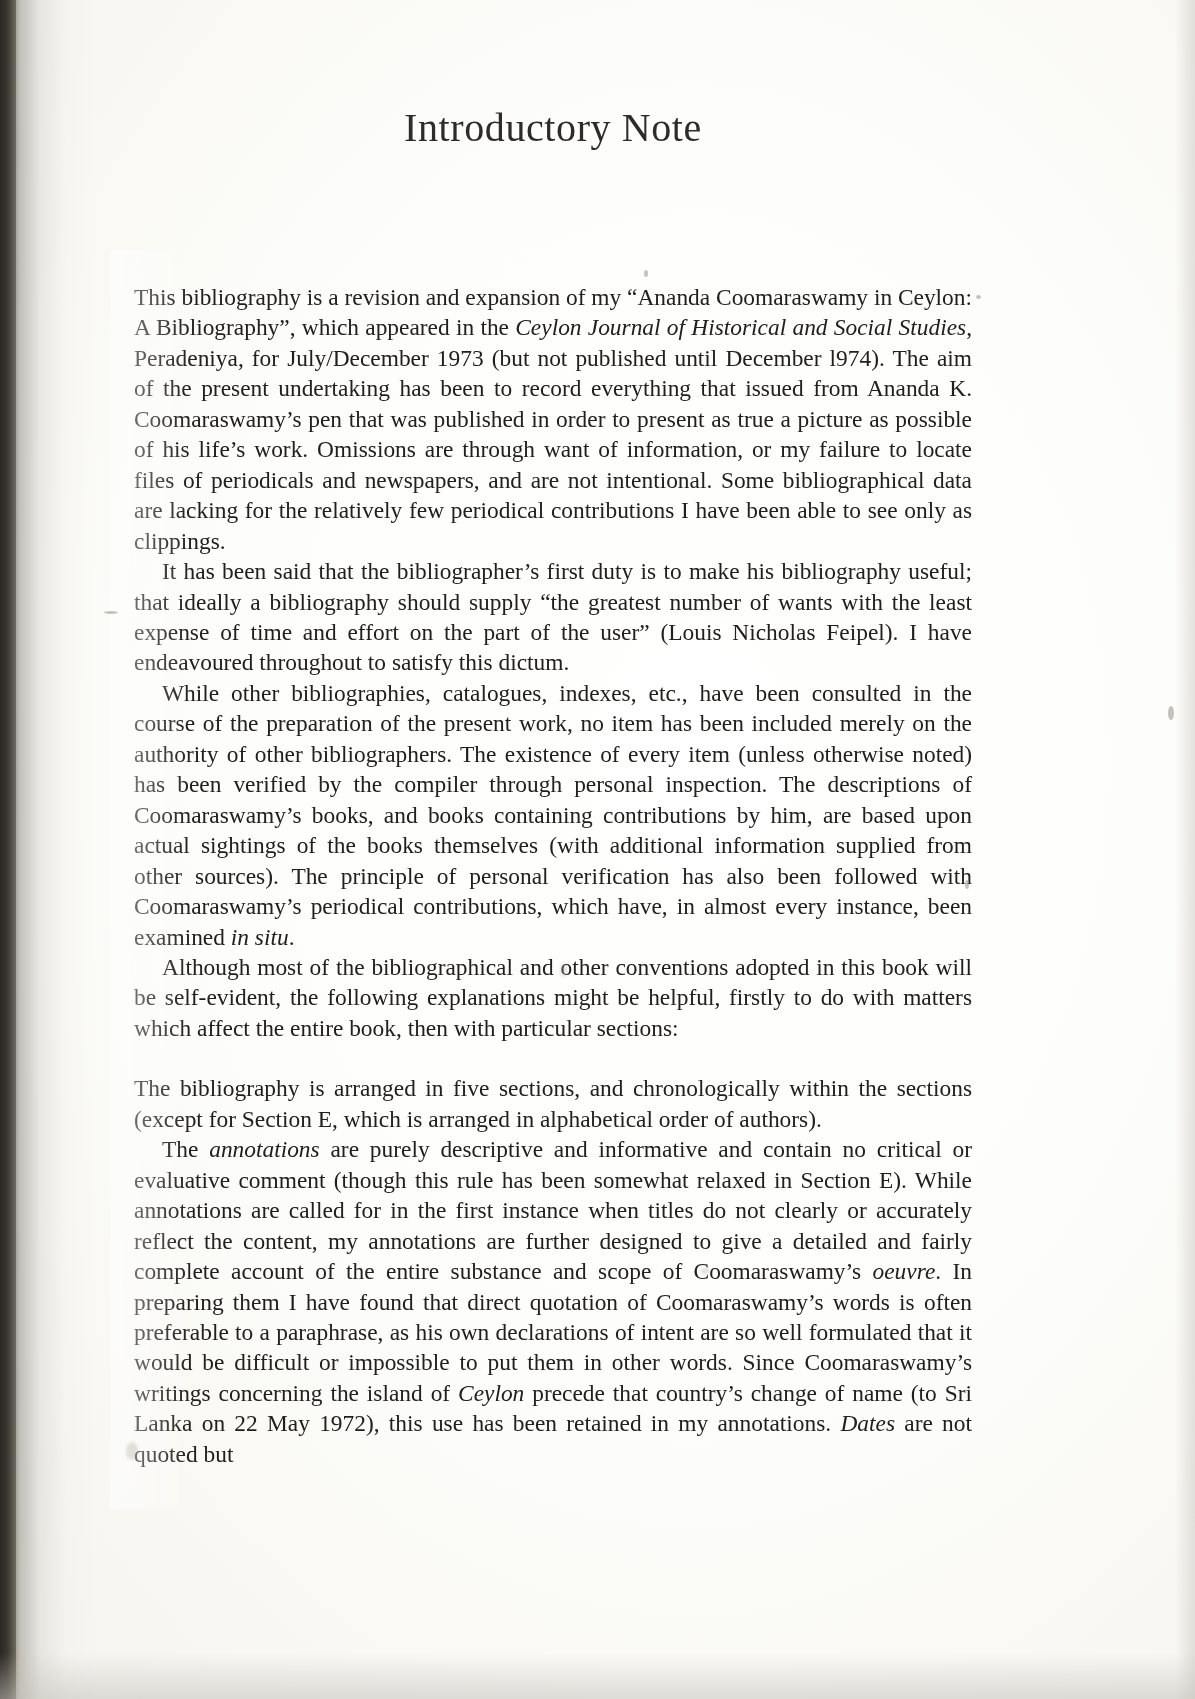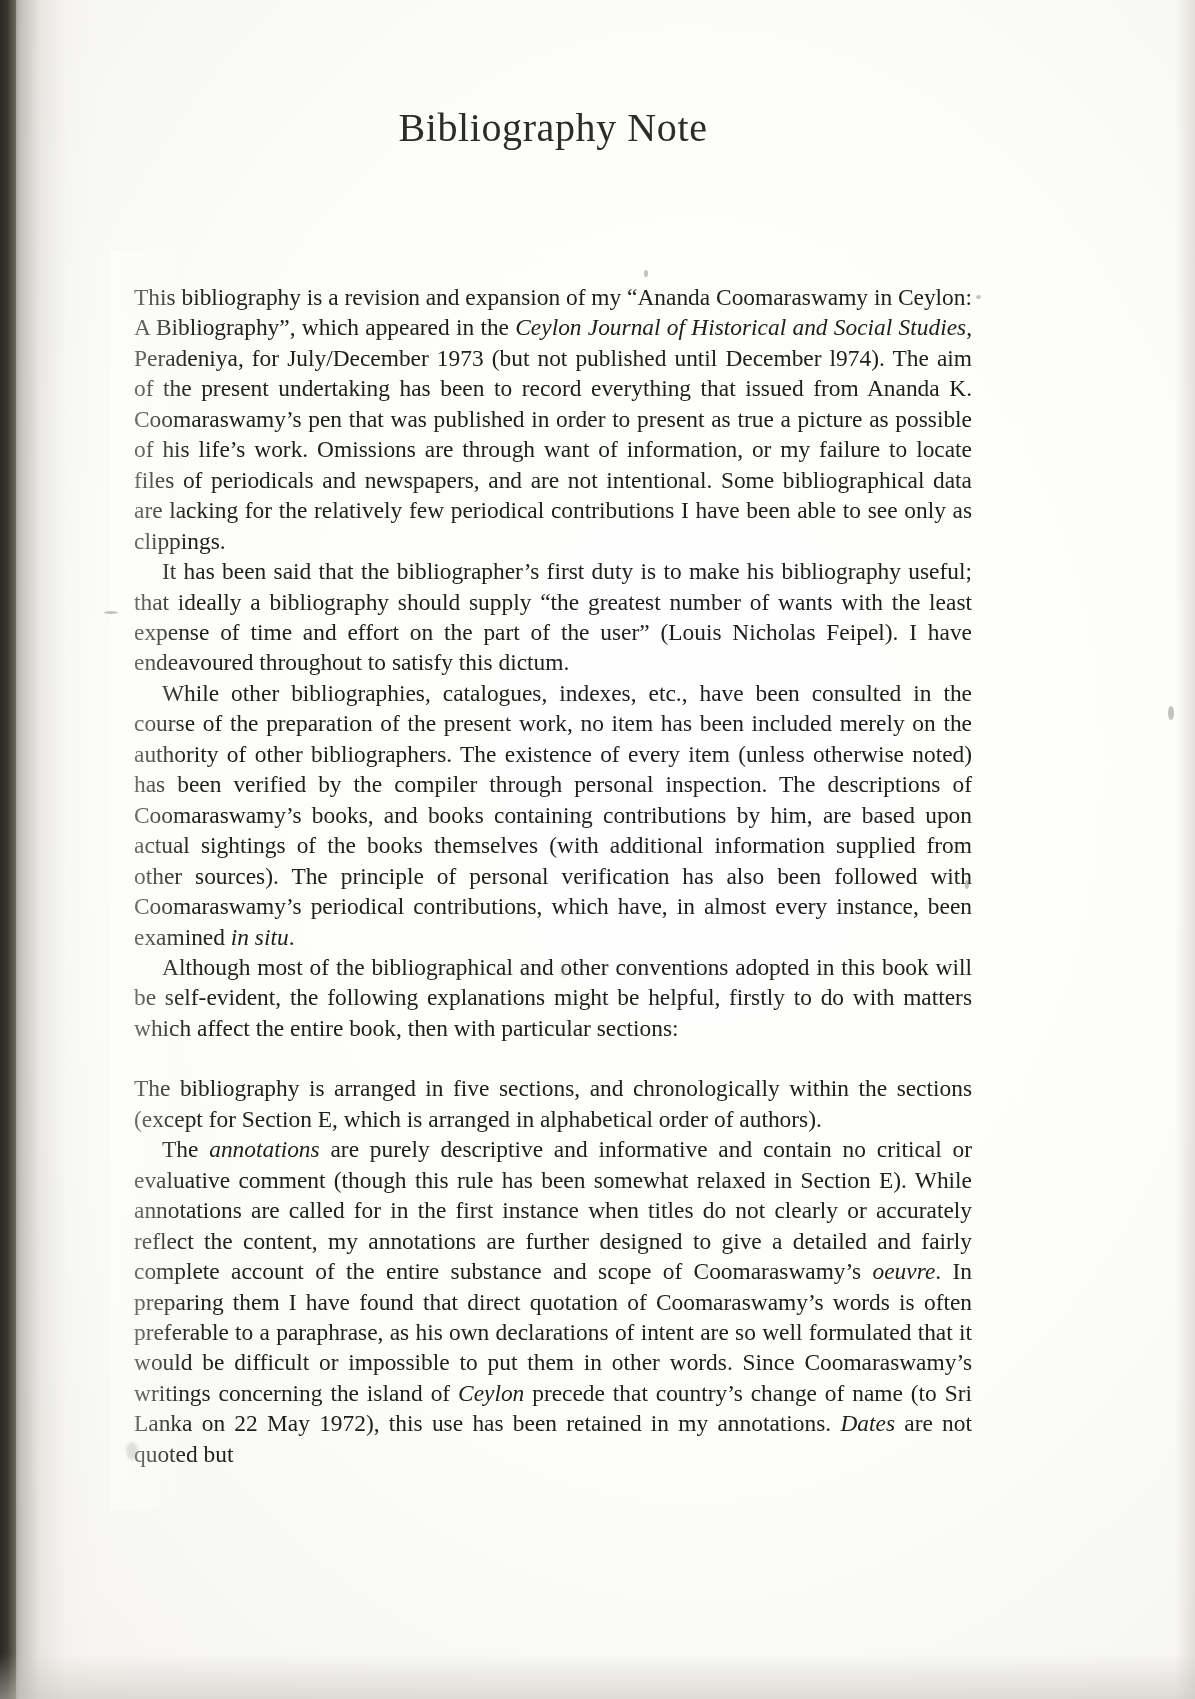--- a/index.html
+++ b/index.html
@@ -127,21 +127,21 @@
   }
 </style>
 </head>
 <body>
 
 <div id="page">
 
   <div class="paper"></div>
 
   <div class="content">
-    <h1 class="page-title">Bibliography Note</h1>
+    <h1 class="page-title">Introductory Note</h1>
 
     <div class="body-text" id="body-text">
         <p><span>This bibliography is a revision and expansion of my “Ananda Coomaraswamy in Ceylon: A Bibliography”, which appeared in the </span><em>Ceylon Journal of Historical and Social Studies</em><span>, Peradeniya, for July/December 1973 (but not published until December l974).  The aim of the present undertaking has been to record everything that issued from Ananda K. Coomaraswamy’s pen that was published in order to present as true a picture as possible of his life’s work.  Omissions are through want of information, or my failure to locate files of periodicals and newspapers, and are not intentional.  Some bibliographical data are lacking for the relatively few periodical contributions I have been able to see only as clippings.</span></p>
         <p class="indent"><span>It has been said that the bibliographer’s first duty is to make his bibliography useful; that ideally a bibliography should supply “the greatest number of wants with the least expense of time and effort on the part of the user” (Louis Nicholas Feipel).  I have endeavoured throughout to satisfy this dictum.</span></p>
         <p class="indent"><span>While other bibliographies, catalogues, indexes, etc., have been consulted in the course of the preparation of the present work, no item has been included merely on the authority of other bibliographers. The existence of every item (unless otherwise noted) has been verified by the compiler through personal inspection. The descriptions of Coomaraswamy’s books, and books containing contributions by him, are based upon actual sightings of the books themselves (with additional information supplied from other sources).  The principle of personal verification has also been followed with Coomaraswamy’s periodical contributions, which have, in almost every instance, been examined </span><em>in situ</em><span>.</span></p>
         <p class="indent"><span>Although most of the bibliographical and other conventions adopted in this book will be self-evident, the following explanations might be helpful, firstly to do with matters which affect the entire book, then with particular sections:</span></p>
         <p class="spaced"><span>The bibliography is arranged in five sections, and chronologically within the sections (except for Section E, which is arranged in alphabetical order of authors).</span></p>
         <p class="indent"><span>The </span><em>annotations</em><span> are purely descriptive and informative and contain no critical or evaluative comment (though this rule has been somewhat relaxed in Section E). While annotations are called for in the first instance when titles do not clearly or accurately reflect the content, my annotations are further designed to give a detailed and fairly complete account of the entire substance and scope of Coomaraswamy’s </span><em>oeuvre</em><span>.  In preparing them I have found that direct quotation of Coomaraswamy’s words is often preferable to a paraphrase, as his own declarations of intent are so well formulated that it would be difficult or impossible to put them in other words.  Since Coomaraswamy’s writings concerning the island of </span><em>Ceylon</em><span> precede that country’s change of name (to Sri Lanka on 22 May 1972), this use has been retained in my annotations.  </span><em>Dates</em><span> are not quoted but</span></p>
       </div>
   </div>

